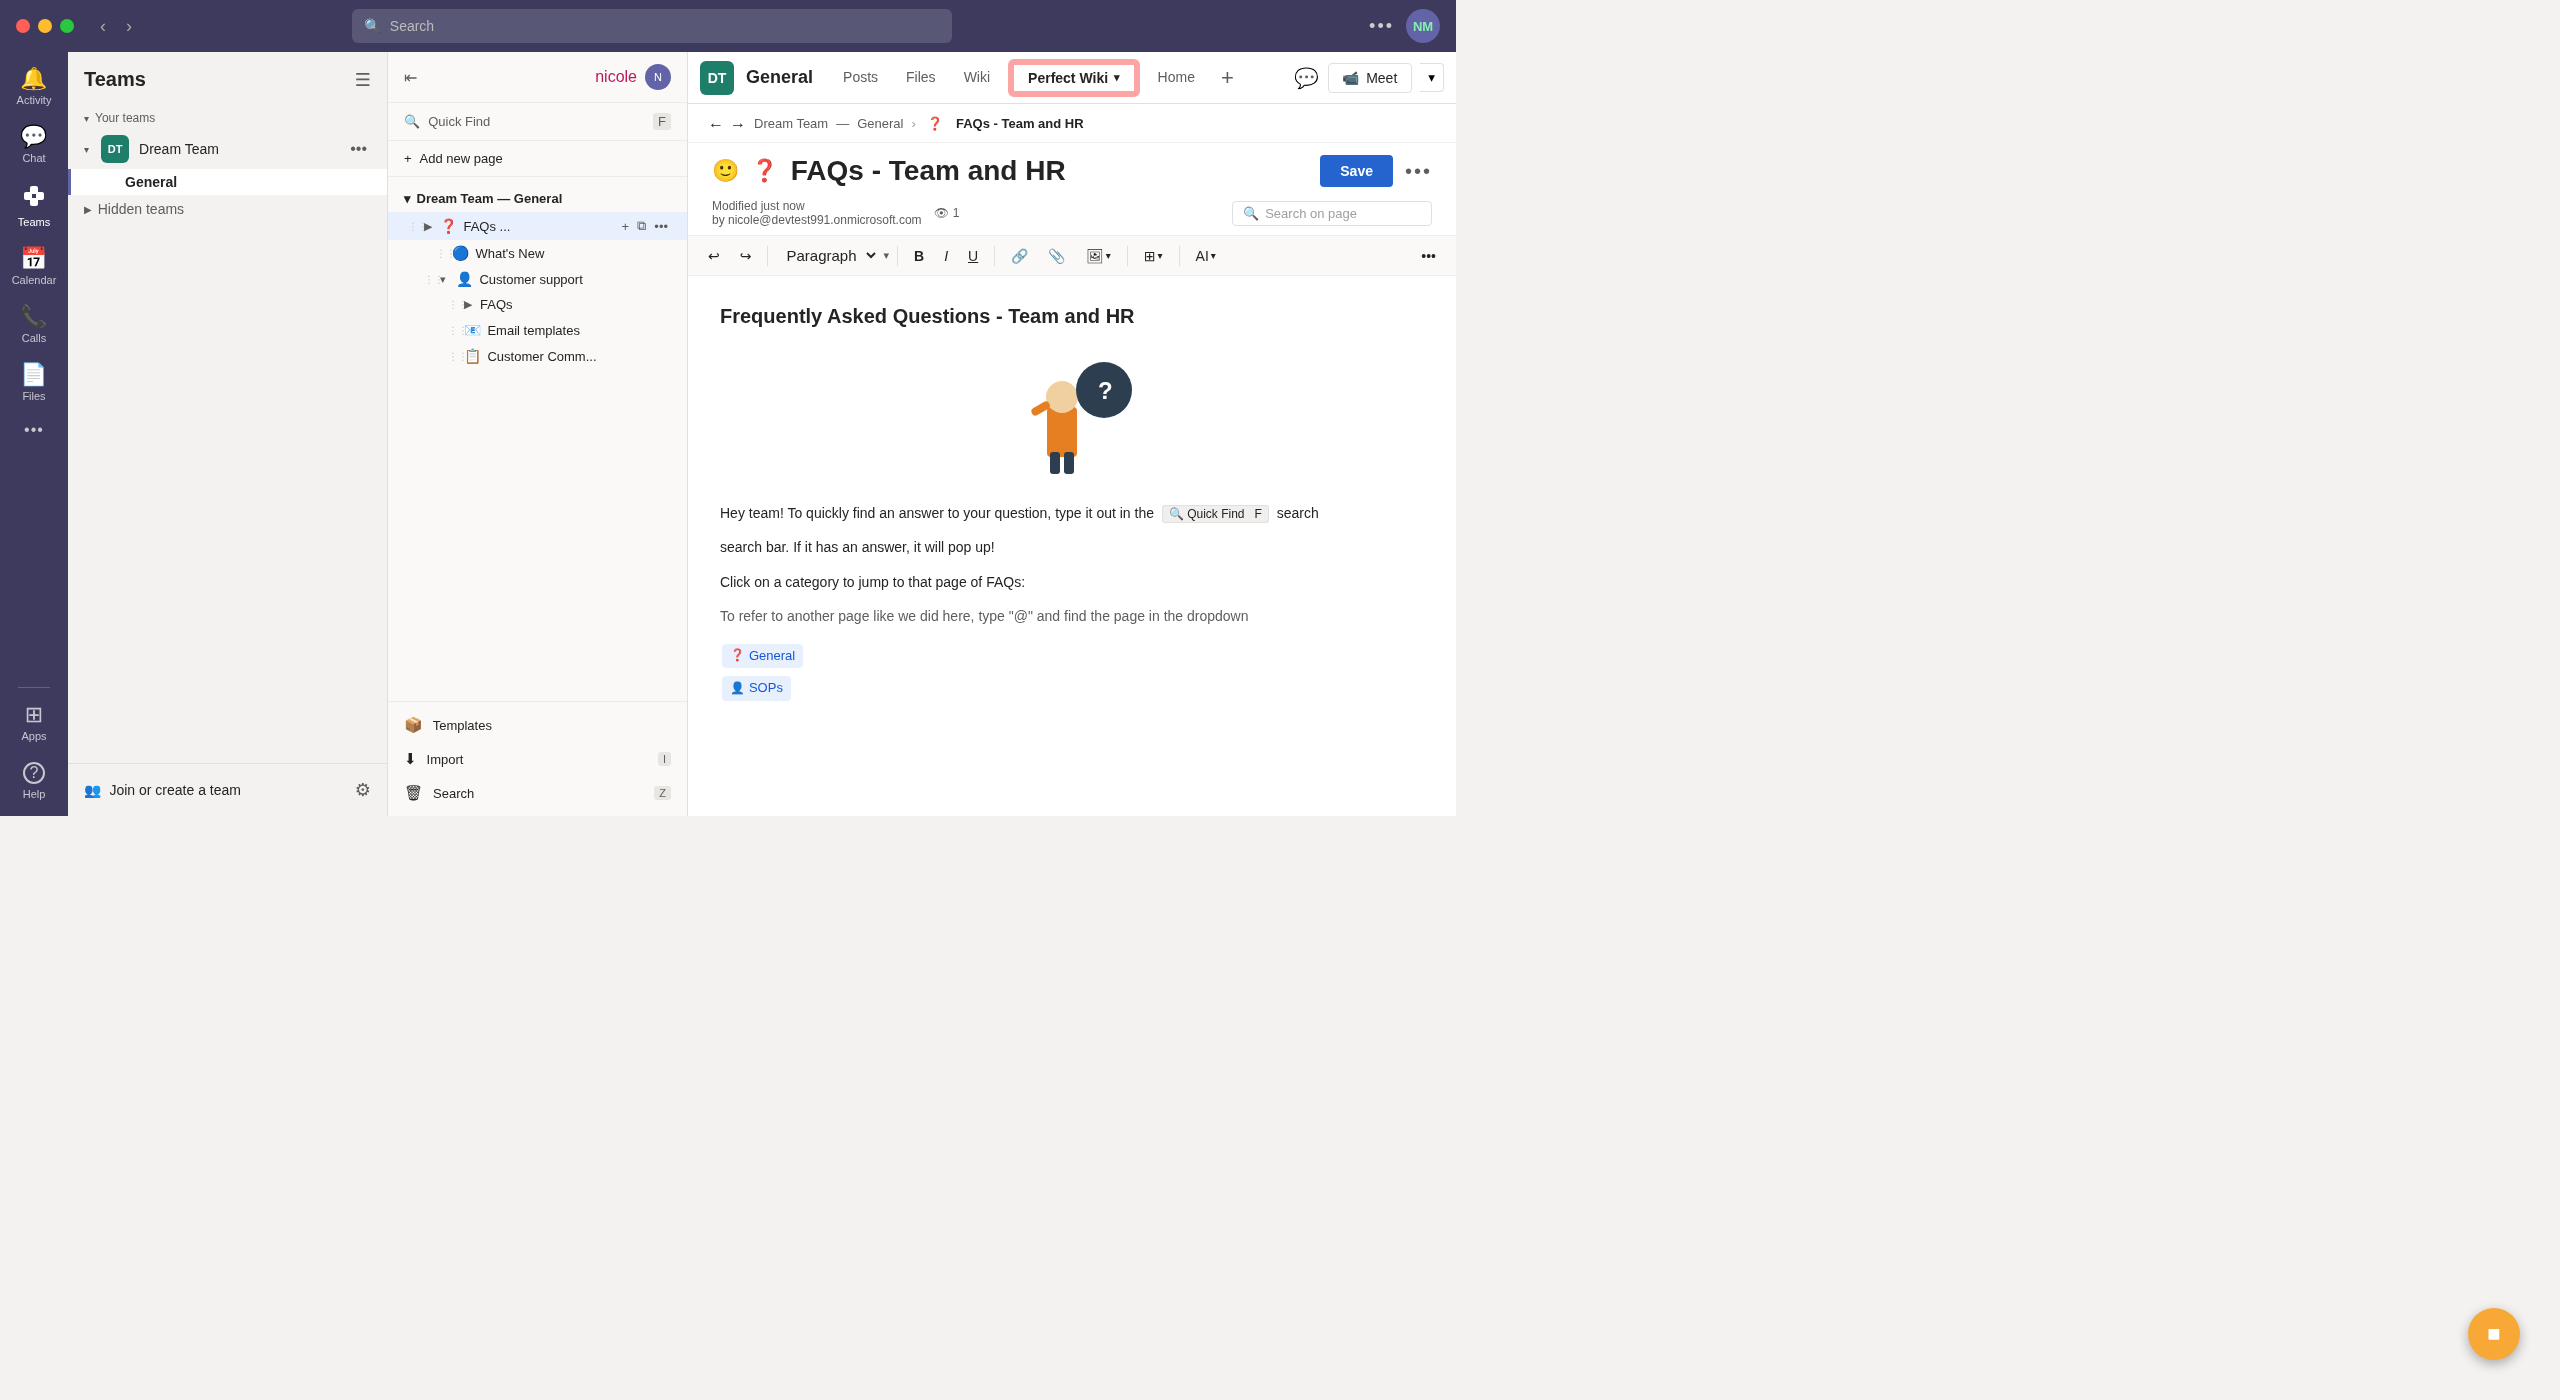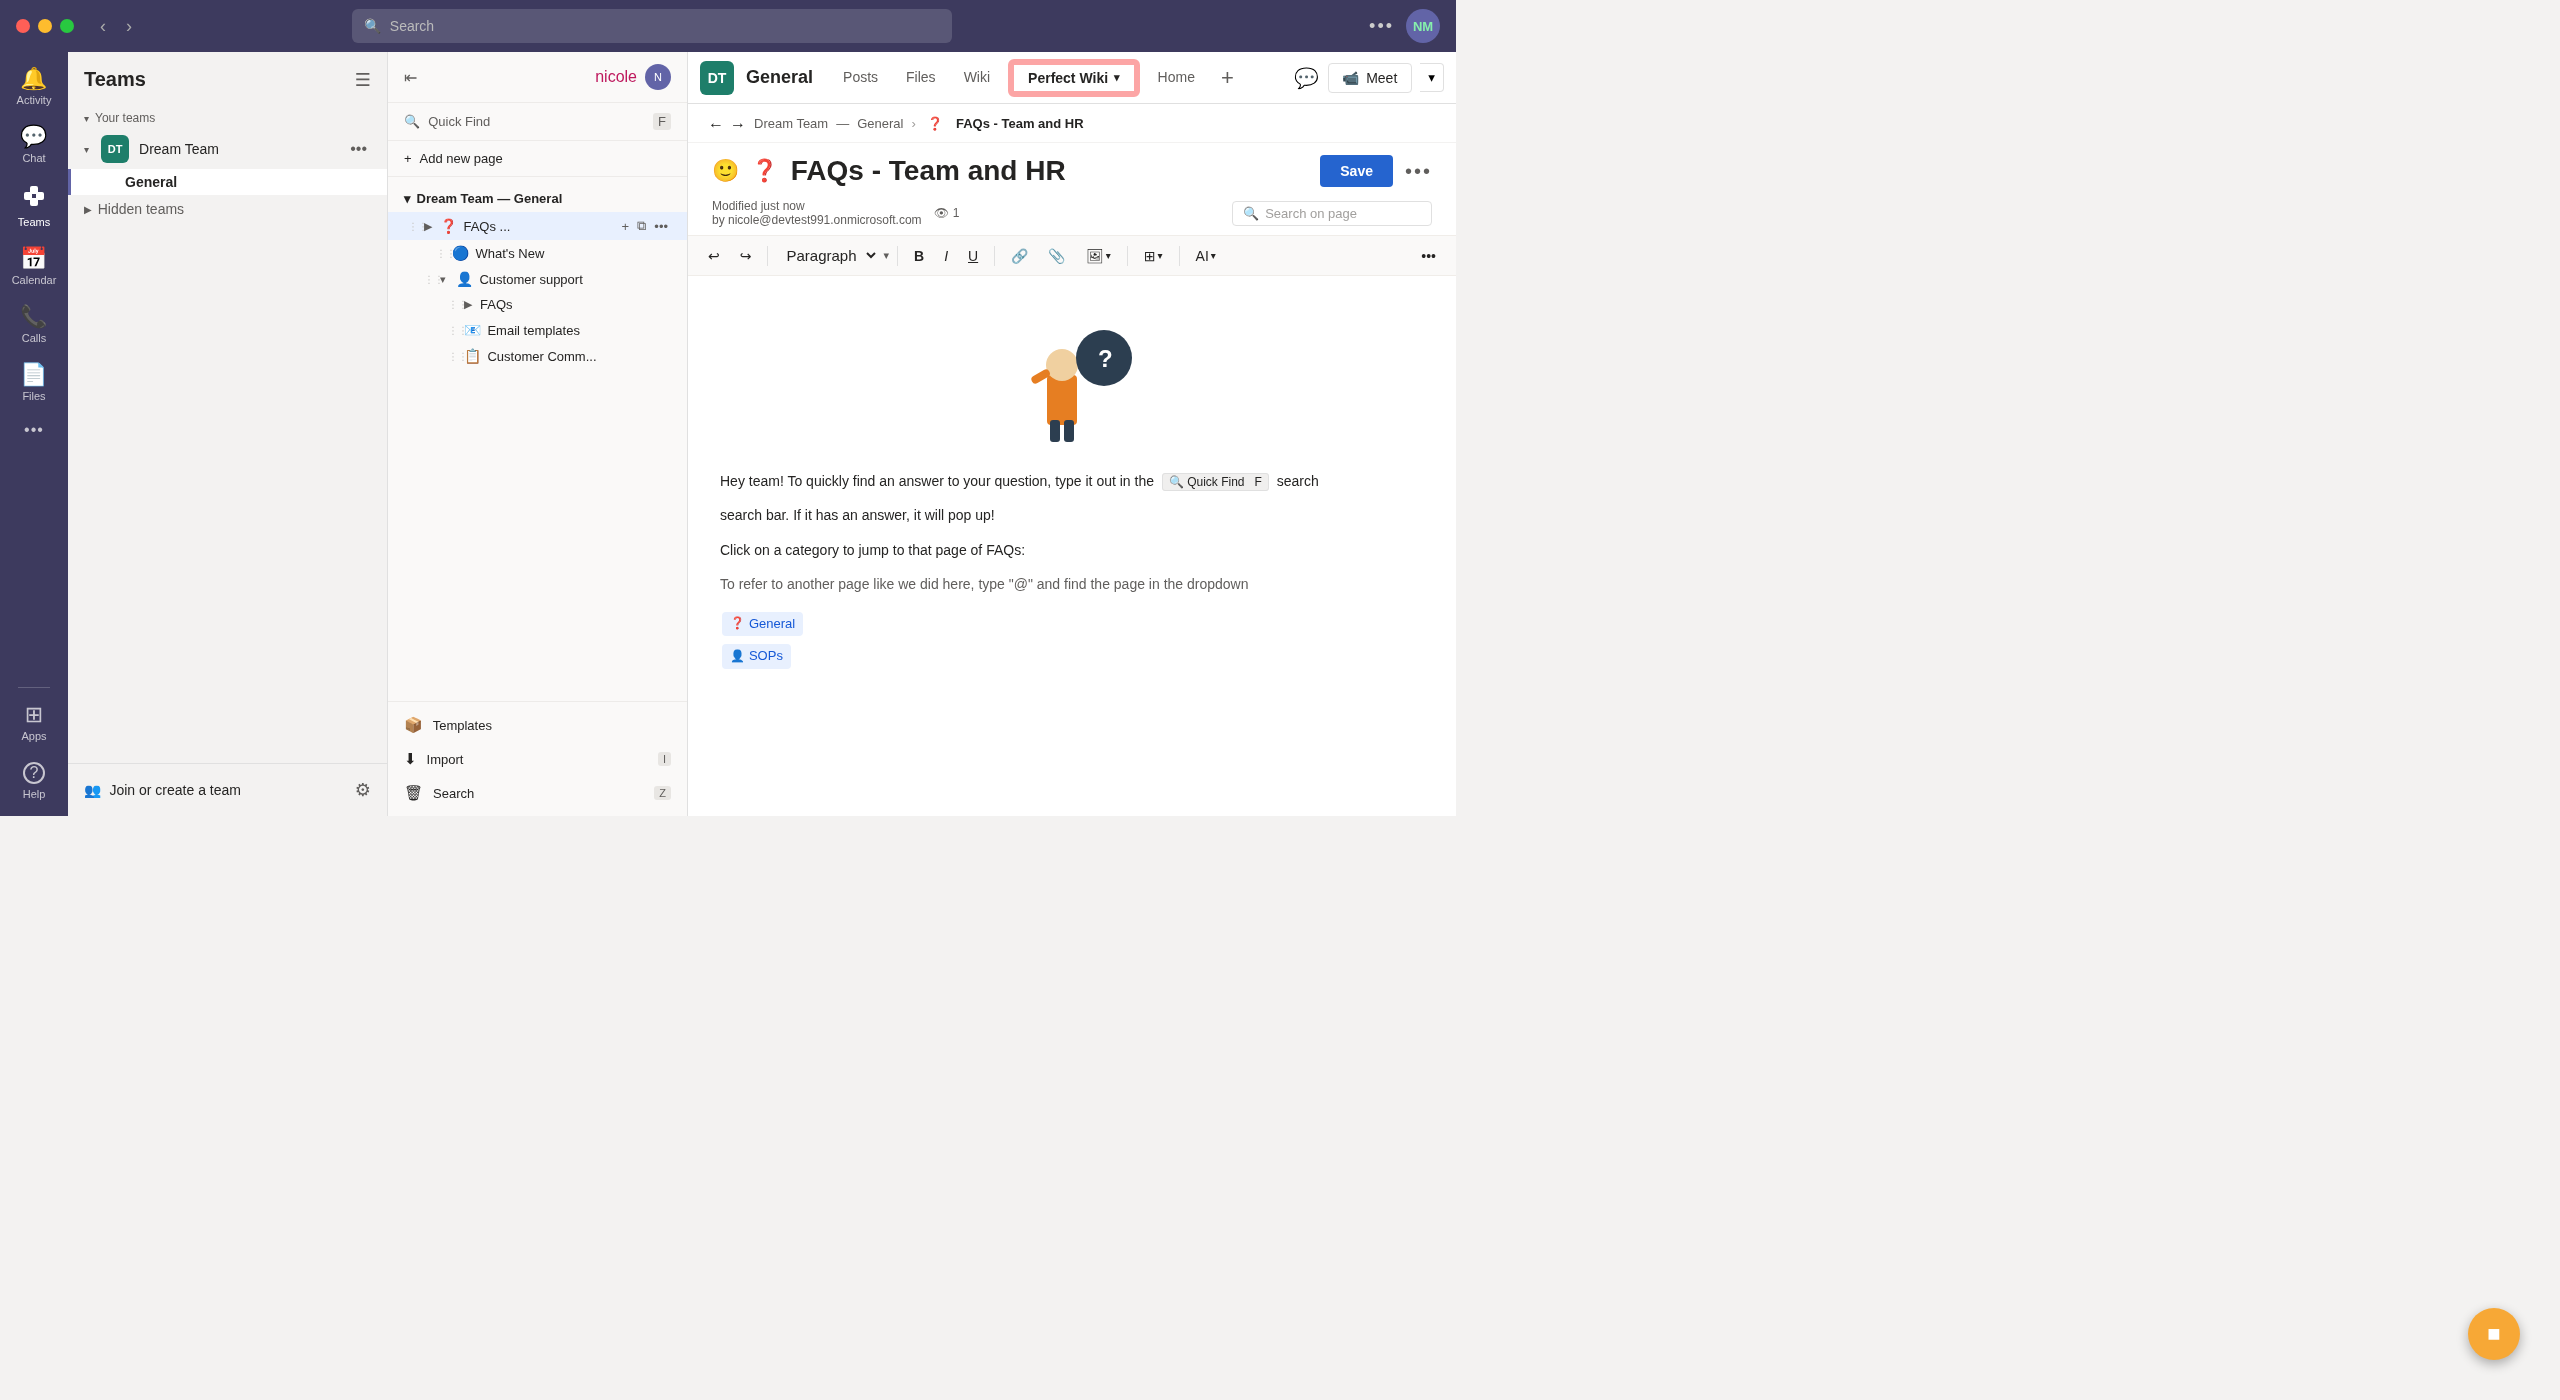--- a/index.html
+++ b/index.html
@@ -621,20 +621,21 @@
         <button class="tb-btn">🖼<span style="font-size:10px;margin-left:2px;">▾</span></button>
         <div class="tb-divider"></div>
         <button class="tb-btn">⊞<span style="font-size:10px;margin-left:2px;">▾</span></button>
         <div class="tb-divider"></div>
         <button class="tb-btn">AI<span style="font-size:10px;margin-left:2px;">▾</span></button>
         <div style="flex:1;"></div>
         <button class="tb-btn tb-more">•••</button>
       </div>
 
       <div class="editor-content">
+        <div class="editor-h1">Frequently Asked Questions - Team and HR</div>
 
         <div class="editor-image-placeholder">
           <svg width="160" height="130" viewBox="0 0 160 130" fill="none" xmlns="http://www.w3.org/2000/svg">
 
             <rect x="55" y="55" width="30" height="50" rx="4" fill="#e67e22"></rect>
 
             <circle cx="70" cy="45" r="16" fill="#f0d0a0"></circle>
 
             <rect x="58" y="100" width="10" height="22" rx="3" fill="#2c3e50"></rect>
             <rect x="72" y="100" width="10" height="22" rx="3" fill="#2c3e50"></rect>

